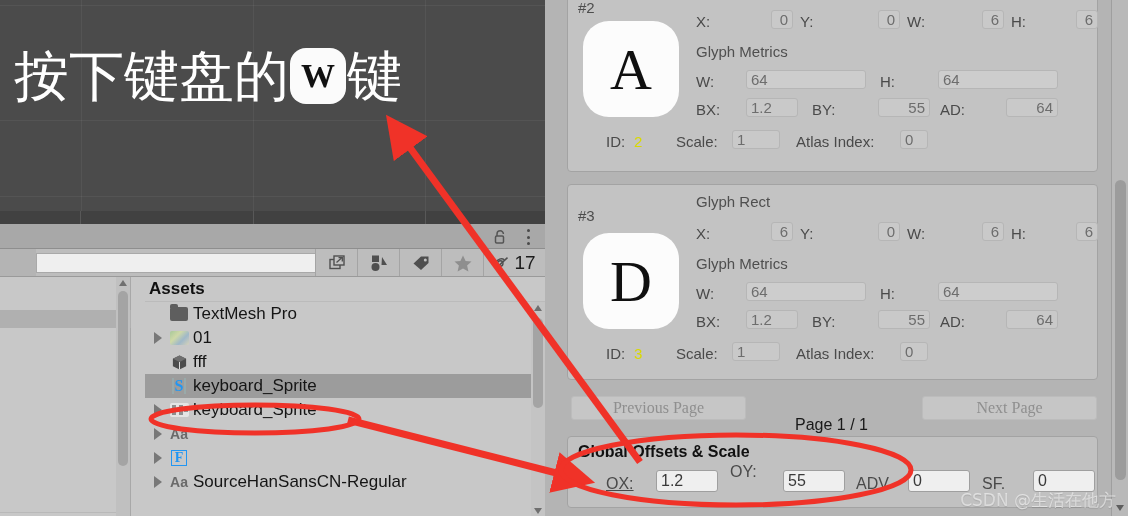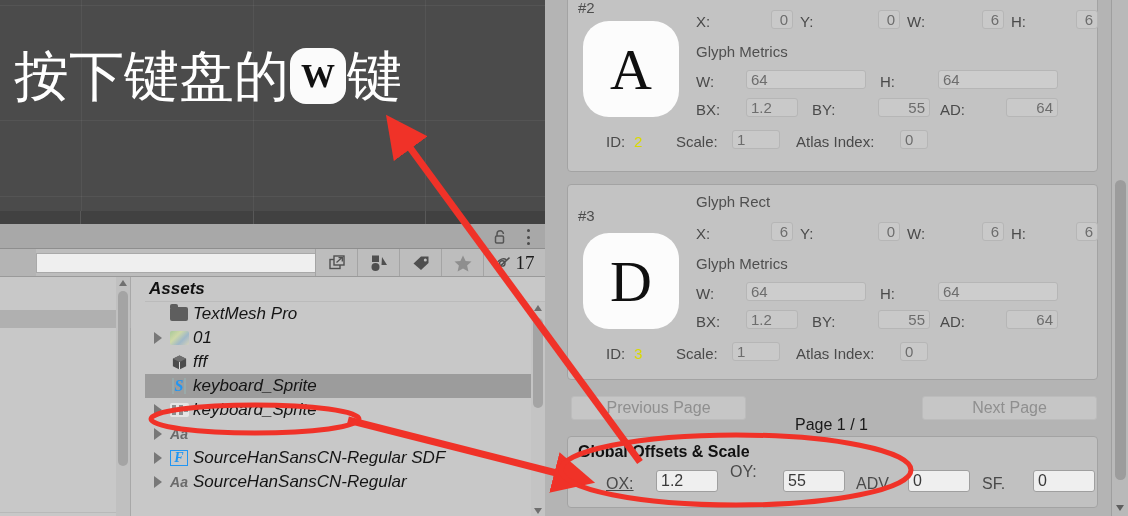--- a/index.html
+++ b/index.html
@@ -69,39 +69,39 @@
     height:20px; align-self:center; position:relative;
   }
   .tb-btn {
     width:42px; border-left:1px solid #a4a4a4;
     display:flex; align-items:center; justify-content:center;
     background:#bdbdbd;
   }
   .tb-btn.first { width:36px; background:#b4b4b4; border-left:none; }
   #tb-count { width:62px; display:flex; align-items:center; justify-content:center;
     border-left:1px solid #a4a4a4; gap:1px; }
-  #tb-count .num { font-size:19px; color:#1c1c1c; font-family:Liberation Serif, serif; }
+  #tb-count .num { font-size:19px; color:#1c1c1c; font-family:Liberation Sans, sans-serif; }
 
   
   #project { position:absolute; left:0; top:277px; width:545px; height:239px; background:#c8c8c8; }
   #tree-left { position:absolute; left:0; top:0; width:131px; height:239px;
     background:#c8c8c8; border-right:1px solid #a8a8a8; }
   #tree-left .sel-row { position:absolute; left:0; top:33px; width:131px; height:18px; background:#b0b0b0; }
   #tree-left .inner-border { position:absolute; left:0; top:0; right:10px; bottom:3px; border:1px solid #b9b9b9; border-left:none; border-top:none;}
 
   .vscroll { position:absolute; width:14px; background:#c0c0c0; }
   .vscroll .arrow-up, .vscroll .arrow-down {
     position:absolute; left:3px; width:0; height:0;
     border-left:4px solid transparent; border-right:4px solid transparent;
   }
   .vscroll .arrow-up { top:3px; border-bottom:6px solid #6f6f6f; }
   .vscroll .arrow-down { bottom:3px; border-top:6px solid #6f6f6f; }
   .vscroll .thumb { position:absolute; left:2px; width:10px; background:#a4a4a4; border-radius:5px; }
 
-  #assets-pane { position:absolute; left:131px; top:0; width:414px; height:239px; background:#c8c8c8;font-style:italic; }
+  #assets-pane { position:absolute; left:131px; top:0; width:414px; height:239px; background:#c8c8c8; }
   #assets-title {
     height:24px; padding-left:18px; display:flex; align-items:center;
     font-size:17px; font-weight:bold; color:#111;
     background:#c8c8c8;
   }
   #assets-list { position:absolute; left:14px; top:24px; right:0; bottom:0; background:#c8c8c8;
      border-top:1px solid #bbb; overflow:hidden; }
   .arow { height:24px; display:flex; align-items:center; padding-left:4px; font-size:17px; color:#151515; }
   .arow.selected { background:#9c9c9c; }
   .foldarrow { width:18px; display:flex; align-items:center; justify-content:center; flex:0 0 18px; }
@@ -144,21 +144,21 @@
     height:19px; font-size:15px; color:#6d6d6d;
     display:flex; align-items:center; padding:0 4px;
   }
   .fld.rt { justify-content:flex-end; }
   .fld.lite { background:#cdcdcd; }
   .idval { color:#d9d900; font-size:15px; }
 
   .pagebtn {
     position:absolute; height:24px; border:1px solid #bcbcbc; border-radius:3px;
     background:#c6c6c6; display:flex; align-items:center; justify-content:center;
-    font-size:16px; color:#8f8f8f;
+    font-size:16px; color:#8f8f8f;font-family:Liberation Serif, serif;
   }
   #pagelabel { position:absolute; font-size:16px; color:#1a1a1a; }
 
   #globalcard {
     position:absolute; left:0; right:0; border:1px solid #a3a3a3; border-radius:4px; background:#c1c1c1;
   }
   #globaltitle { position:absolute; left:10px; top:6px; font-size:16px; font-weight:bold; color:#111; }
   .fld.white { background:#efefef; border:1px solid #9f9f9f; color:#3a3a3a; height:22px; font-size:16px; }
 
   
@@ -339,21 +339,20 @@
               </span>
           </div>
 
           <div class="arow">
             <span class="foldarrow">
                 <span class="tri"></span>
               </span>
             <span class="aicon">
                 <span class="ic-F">F</span>
               </span>
-            <span class="alabel">SourceHanSansCN-Regular SDF</span>
           </div>
 
           <div class="arow">
             <span class="foldarrow">
                 <span class="tri"></span>
               </span>
             <span class="aicon">
                 <span class="ic-Aa">Aa</span>
               </span>
             <span class="alabel">SourceHanSansCN-Regular</span>
@@ -476,13 +475,14 @@
 
     <line x1="640" y1="462" x2="400" y2="134" stroke="#f03228" stroke-width="7" marker-end="url(#ah)"></line>
 
     <line x1="348" y1="420" x2="572" y2="477" stroke="#f03228" stroke-width="7" marker-end="url(#ah)"></line>
 
     <ellipse cx="255" cy="419" rx="104" ry="14" fill="none" stroke="#f03228" stroke-width="5"></ellipse>
 
     <ellipse cx="736" cy="470" rx="175" ry="35" fill="none" stroke="#f03228" stroke-width="5"></ellipse>
   </svg>
 
+  <div id="watermark">CSDN @生活在他方</div>
 </div>
 
 </body></html>

